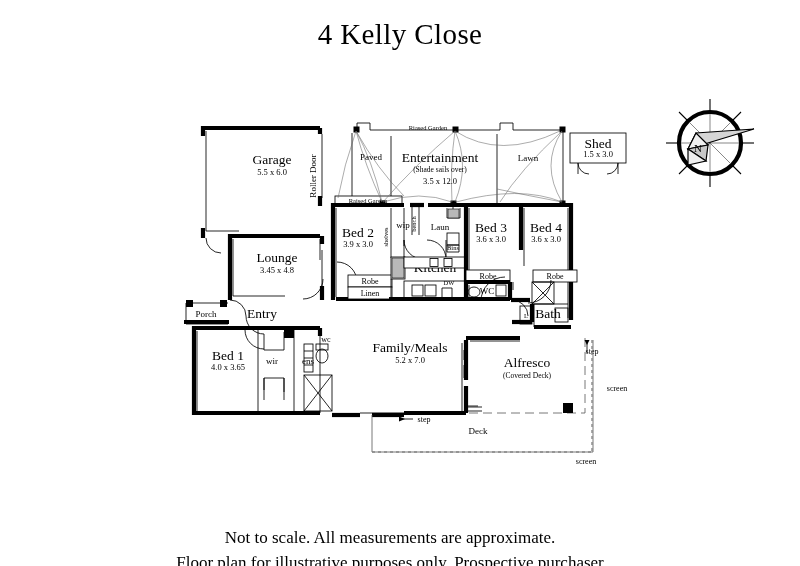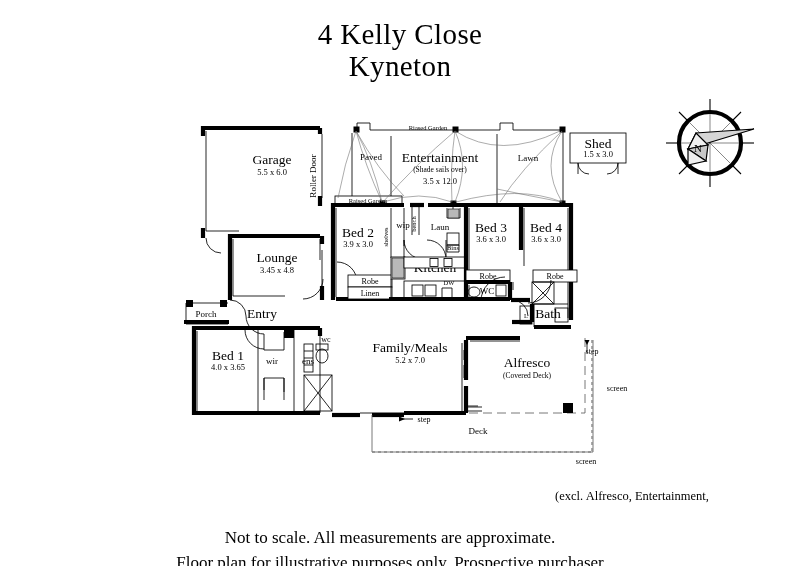--- a/index.html
+++ b/index.html
@@ -81,30 +81,28 @@
   .blk   { fill:#000; }
   .hatch { fill:#b9b9b9; stroke:#000; stroke-width:0.6; }
 </style>
 </head>
 <body>
 
 <div id="page">
 
   <div class="title-block">
     <div class="title-line1">4 Kelly Close</div>
-    <div class="title-line2">Kyneton</div>
   </div>
 
   <div class="footer-note">
     <div>Not to scale. All measurements are approximate.</div>
     <div>Floor plan for illustrative purposes only. Prospective purchaser to verify all information</div>
   </div>
 
   <div class="floor-area">
-    <div class="fa-sub">(excl. Alfresco, Entertainment,</div>
   </div>
 
   <svg id="plan-svg" width="800" height="566" viewBox="0 0 800 566">
 
     <g>
 
       <path class="thin" d="M357,130 L357,123 L370,123 L370,130 L500,130 L500,123 L513,123 L513,130 L563,130"></path>
 
       <path class="thin" d="M563,130 L563,203"></path>
 

